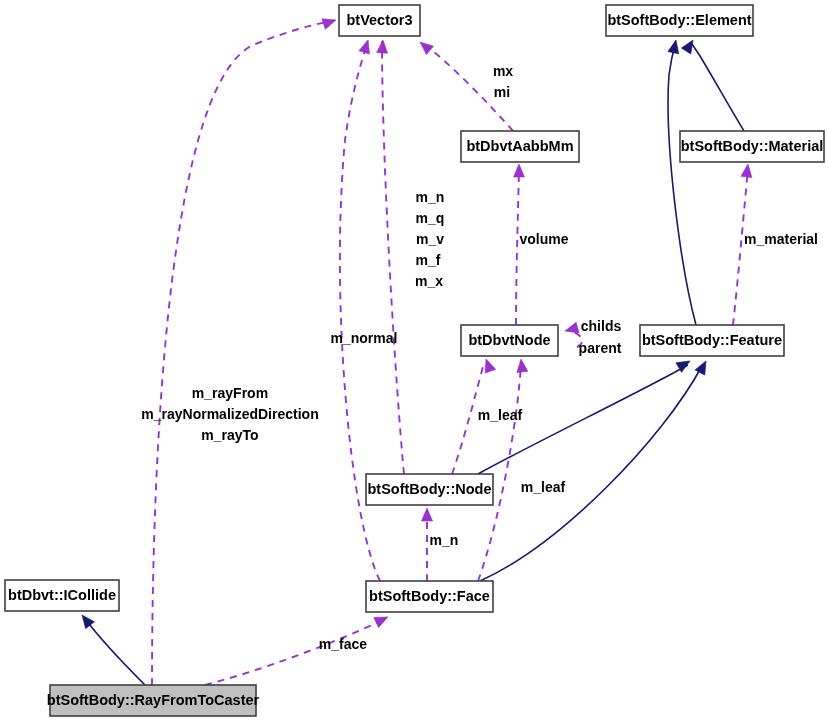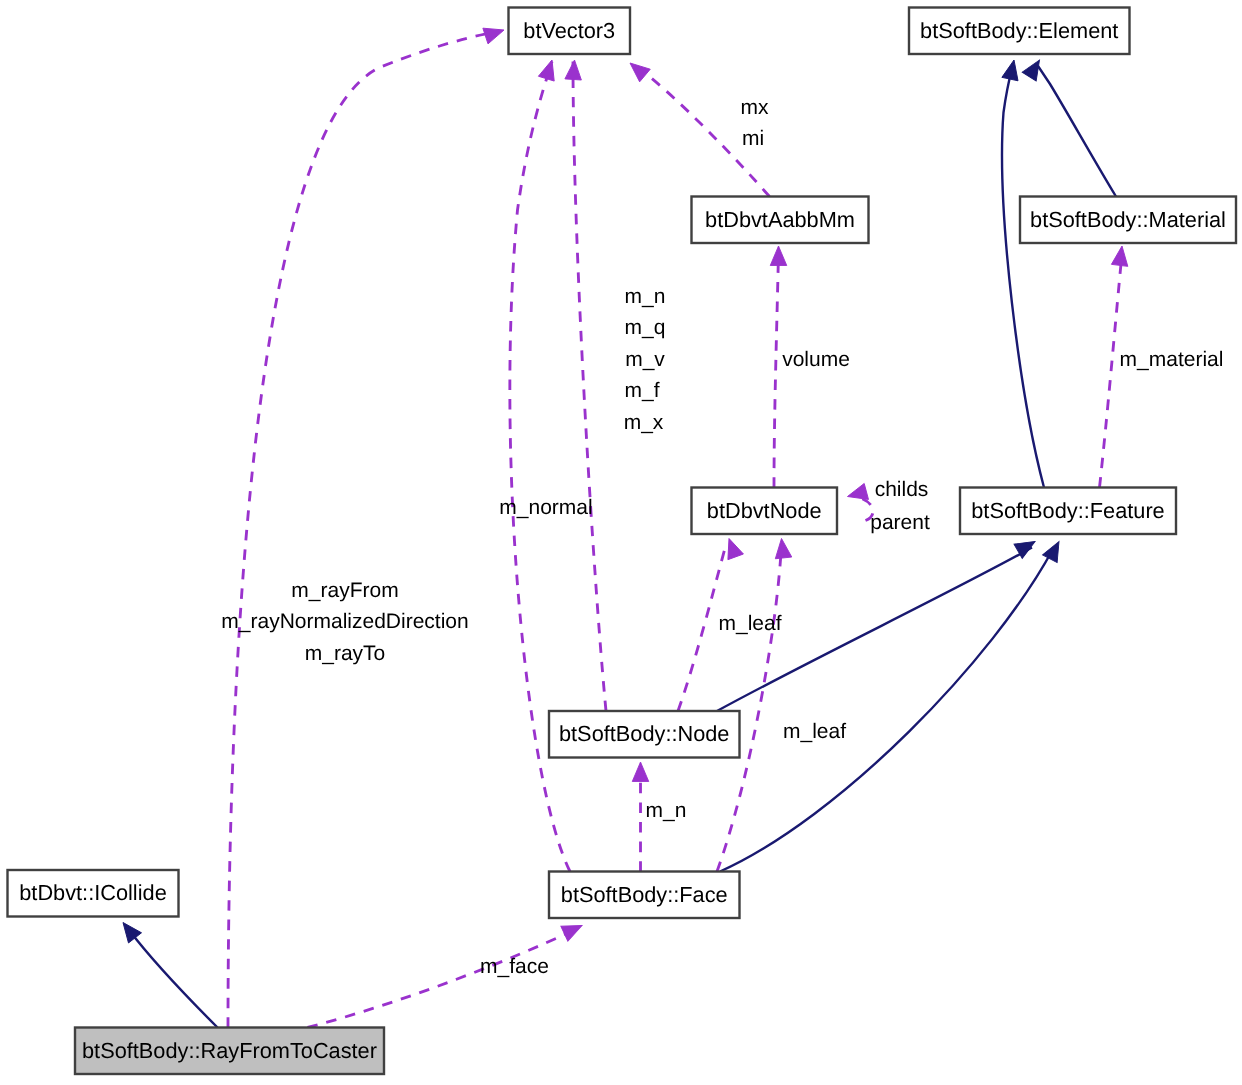--- a/index.html
+++ b/index.html
@@ -10,20 +10,21 @@
   body {
     width: 828px;
     height: 723px;
     font-family: "Liberation Sans", sans-serif;
     overflow: hidden;
   }
   #diagram-root {
     position: relative;
     width: 828px;
     height: 531px;
+    font-weight: bold;
   }
   svg#collab-graph {
     display: block;
     width: 828px;
     height: 723px;
   }
   .node-box {
     fill: #ffffff;
     stroke: #404040;
     stroke-width: 1.6;

